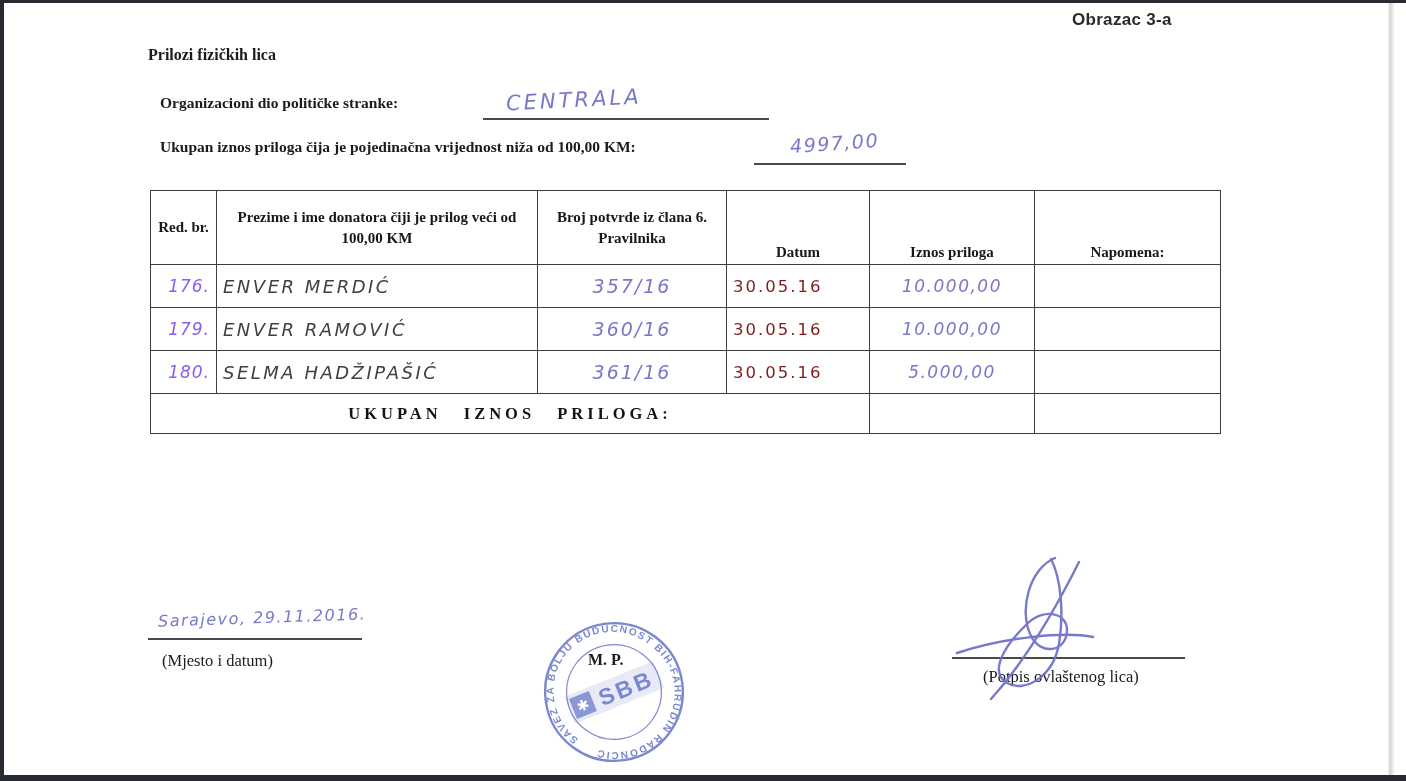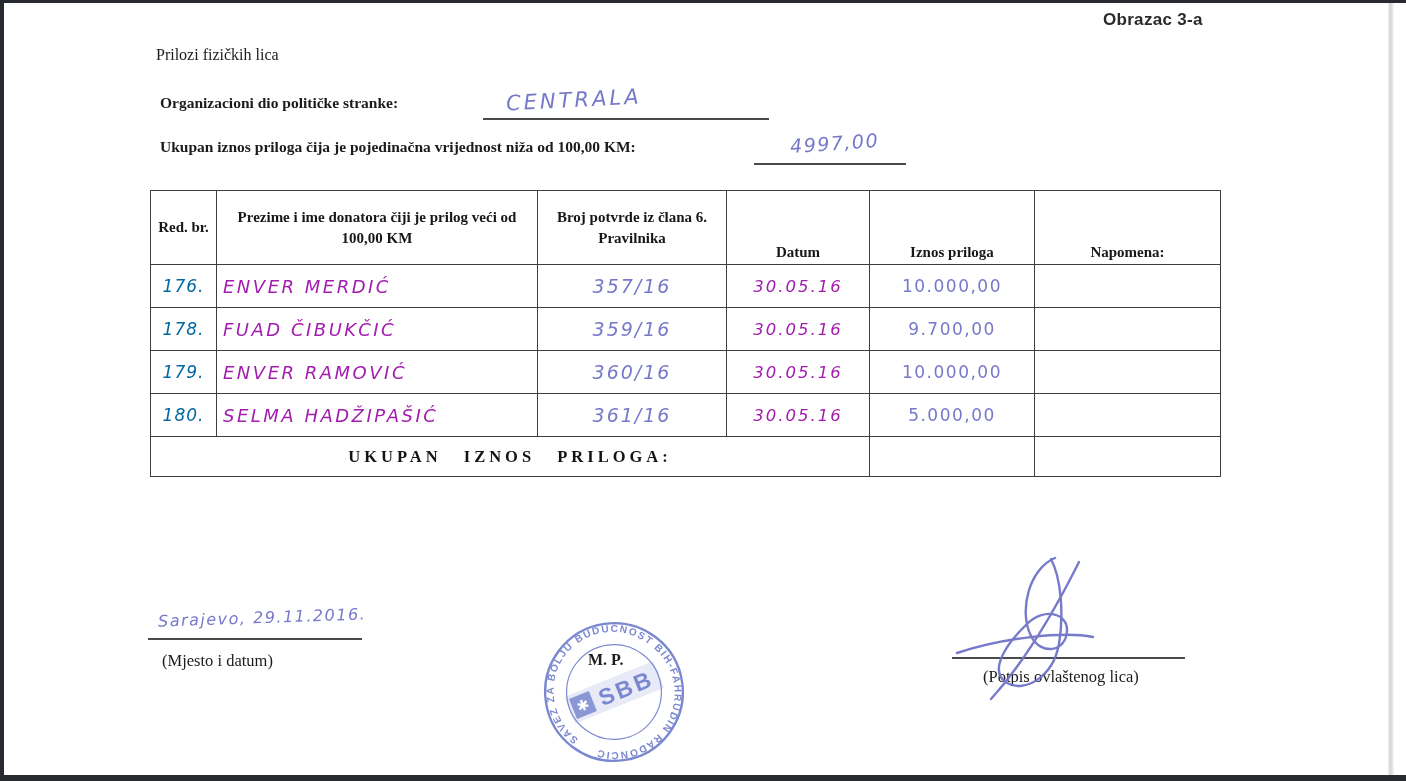--- a/index.html
+++ b/index.html
@@ -9,23 +9,23 @@
   }
   .abs{position:absolute;}
   
   .edge{position:absolute;background:#272a30;z-index:50;}
   .edge-top{left:0;top:0;width:1406px;height:3px;}
   .edge-left{left:0;top:0;width:4px;height:781px;}
   .edge-bottom{left:0;top:775px;width:1406px;height:6px;}
   .scan-crease{left:1388px;top:0;width:6px;height:781px;
     background:linear-gradient(to right,#ededed,#c7c7c7 40%,#f3f3f3);opacity:.75;z-index:40;position:absolute;}
 
-  .form-code{left:1103px;top:10px;font-family:"Liberation Sans",sans-serif;
+  .form-code{left:1072px;top:10px;font-family:"Liberation Sans",sans-serif;
     font-weight:bold;font-size:17px;color:#2a2a2a;letter-spacing:.3px;}
-  .doc-title{left:156px;top:46px;font-weight:normal;font-size:16px;}
+  .doc-title{left:148px;top:46px;font-weight:bold;font-size:16px;}
 
   .field-label{font-weight:bold;font-size:15.5px;}
   .org-label{left:160px;top:94px;}
   .total-label-line{left:160px;top:138px;}
   .fill-line{border-bottom:2px solid #4a4a4a;position:absolute;}
   .org-line{left:483px;top:96px;width:286px;height:22px;}
   .total-line{left:754px;top:141px;width:152px;height:22px;}
 
   .hw{font-family:"DejaVu Sans",sans-serif;font-style:italic;color:#7678ca;}
   .hw-org{left:506px;top:88px;font-size:21px;letter-spacing:3px;transform:rotate(-3deg);}
@@ -33,29 +33,29 @@
 
   
   table.donor-table{position:absolute;left:150px;top:190px;width:1070px;
     border-collapse:collapse;table-layout:fixed;}
   .donor-table th,.donor-table td{border:1.7px solid #3e3e3e;padding:0 6px;overflow:hidden;}
   .donor-table th{font-weight:bold;font-size:15px;line-height:1.35;color:#171717;}
   .donor-table thead tr{height:74px;}
   .donor-table tbody tr{height:43px;}
   th.v-bottom{vertical-align:bottom;padding-bottom:2px;border-radius:16px;}
   th.v-center{vertical-align:middle;}
-  .hw-num{font-family:"DejaVu Sans",sans-serif;font-style:italic;color:#0369a1;
-    font-size:17px;letter-spacing:1px;text-align:center;padding-left:3px;}
-  .hw-name{font-family:"DejaVu Sans",sans-serif;font-style:italic;color:#a21caf;
+  .hw-num{font-family:"DejaVu Sans",sans-serif;font-style:italic;color:#8b5cf6;
+    font-size:17px;letter-spacing:1px;text-align:right;padding-left:3px;}
+  .hw-name{font-family:"DejaVu Sans",sans-serif;font-style:italic;color:#404040;
     font-size:18px;letter-spacing:2.5px;text-align:left;padding-left:14px;white-space:nowrap;}
   .hw-broj{font-family:"DejaVu Sans",sans-serif;font-style:italic;color:#7678ca;
     font-size:19px;letter-spacing:2px;text-align:center;}
-  .hw-date{font-family:"DejaVu Sans",sans-serif;font-style:italic;color:#a21caf;
-    font-size:16.5px;letter-spacing:2px;text-align:center;}
-  .hw-amount{font-family:"DejaVu Sans",sans-serif;color:#7678ca;
+  .hw-date{font-family:"DejaVu Sans",sans-serif;color:#7f1d1d;
+    font-size:16.5px;letter-spacing:2px;text-align:left;}
+  .hw-amount{font-family:"DejaVu Sans",sans-serif;font-style:italic;color:#7678ca;
     font-size:17px;letter-spacing:1.5px;text-align:center;}
   tr.total-row{height:40px;}
   td.total-cell{font-weight:bold;font-size:16.5px;text-align:center;
     letter-spacing:4px;word-spacing:14px;color:#141414;}
 
   
   .hw-place{left:158px;top:608px;font-size:16px;letter-spacing:1.5px;transform:rotate(-2deg);}
   .place-line{left:148px;top:612px;width:214px;height:26px;}
   .place-caption{left:162px;top:651px;font-size:16.5px;}
   .mp-label{left:588px;top:651px;font-size:16px;font-weight:600;z-index:6;}
@@ -105,28 +105,20 @@
   <tbody>
       <tr>
         <td class="hw-num">176.</td>
         <td class="hw-name">ENVER MERDIĆ</td>
         <td class="hw-broj">357/16</td>
         <td class="hw-date">30.05.16</td>
         <td class="hw-amount">10.000,00</td>
         <td></td>
       </tr>
       <tr>
-        <td class="hw-num">178.</td>
-        <td class="hw-name">FUAD ČIBUKČIĆ</td>
-        <td class="hw-broj">359/16</td>
-        <td class="hw-date">30.05.16</td>
-        <td class="hw-amount">9.700,00</td>
-        <td></td>
-      </tr>
-      <tr>
         <td class="hw-num">179.</td>
         <td class="hw-name">ENVER RAMOVIĆ</td>
         <td class="hw-broj">360/16</td>
         <td class="hw-date">30.05.16</td>
         <td class="hw-amount">10.000,00</td>
         <td></td>
       </tr>
       <tr>
         <td class="hw-num">180.</td>
         <td class="hw-name">SELMA HADŽIPAŠIĆ</td>

